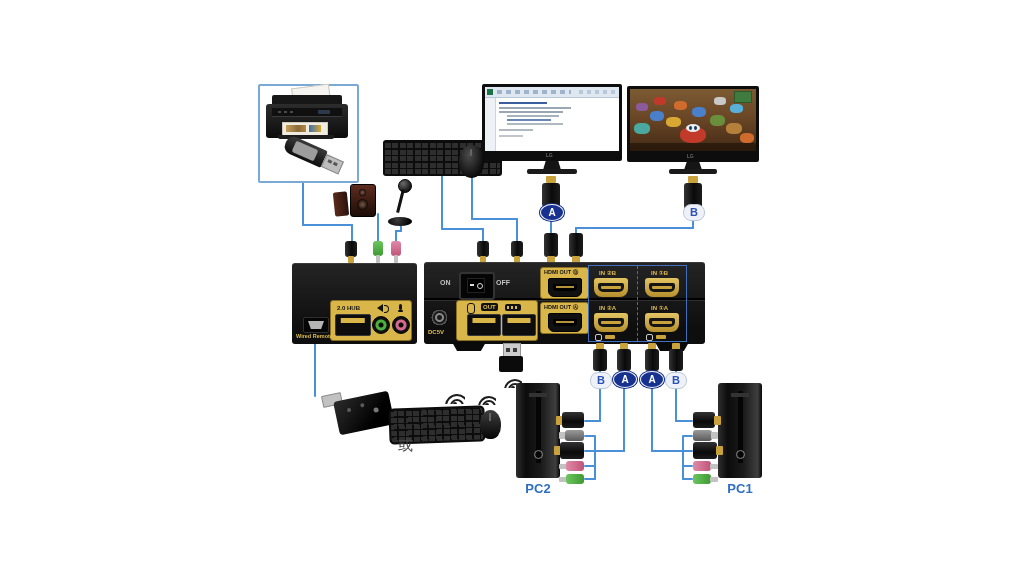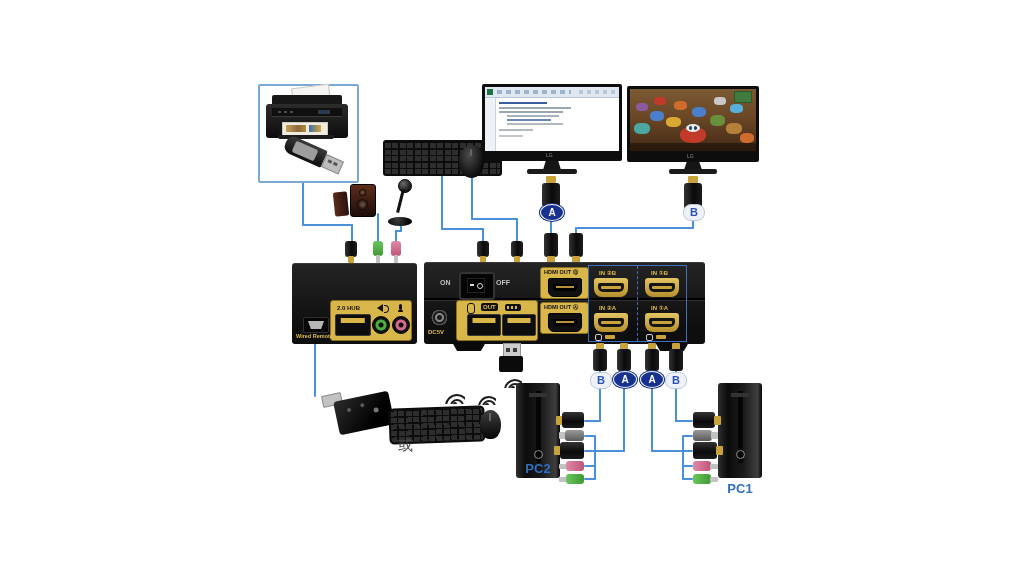--- a/index.html
+++ b/index.html
@@ -379,21 +379,21 @@
       <i style="left:4px;top:8px;width:10px;height:10px;"></i>
       <b style="left:7px;top:11px;width:4px;height:4px;"></b>
   </div>
   <div class="txt" style="left:398px;top:438px;font-size:15px;color:#4a4a4a;font-family:'DejaVu Sans',sans-serif;">或</div>
 
   <div class="tower" style="left:516px;top:383px;">
     <div class="slot"></div>
       <div class="drive"></div>
       <div class="logo"></div>
   </div>
-  <div class="txt pclabel" style="left:516px;top:462px;">PC2</div>
+  <div class="txt pclabel" style="left:516px;top:482px;">PC2</div>
   <div class="tip" style="left:556px;top:416px;width:7px;height:9px;"></div>
   <div class="ph" style="left:562px;top:412px;width:22px;height:16px;"></div>
   <div class="tipm" style="left:559px;top:432px;width:7px;height:7px;"></div>
   <div class="ph usbgray" style="left:565px;top:430px;width:19px;height:11px;"></div>
   <div class="tip" style="left:554px;top:446px;width:7px;height:9px;"></div>
   <div class="ph" style="left:560px;top:442px;width:24px;height:17px;"></div>
   <div class="tipm" style="left:559px;top:464px;width:8px;height:5px;"></div>
   <div class="ph jph" style="left:566px;top:461px;width:18px;height:10px;"></div>
   <div class="tipm" style="left:559px;top:477px;width:8px;height:5px;"></div>
   <div class="ph jgh" style="left:566px;top:474px;width:18px;height:10px;"></div>

